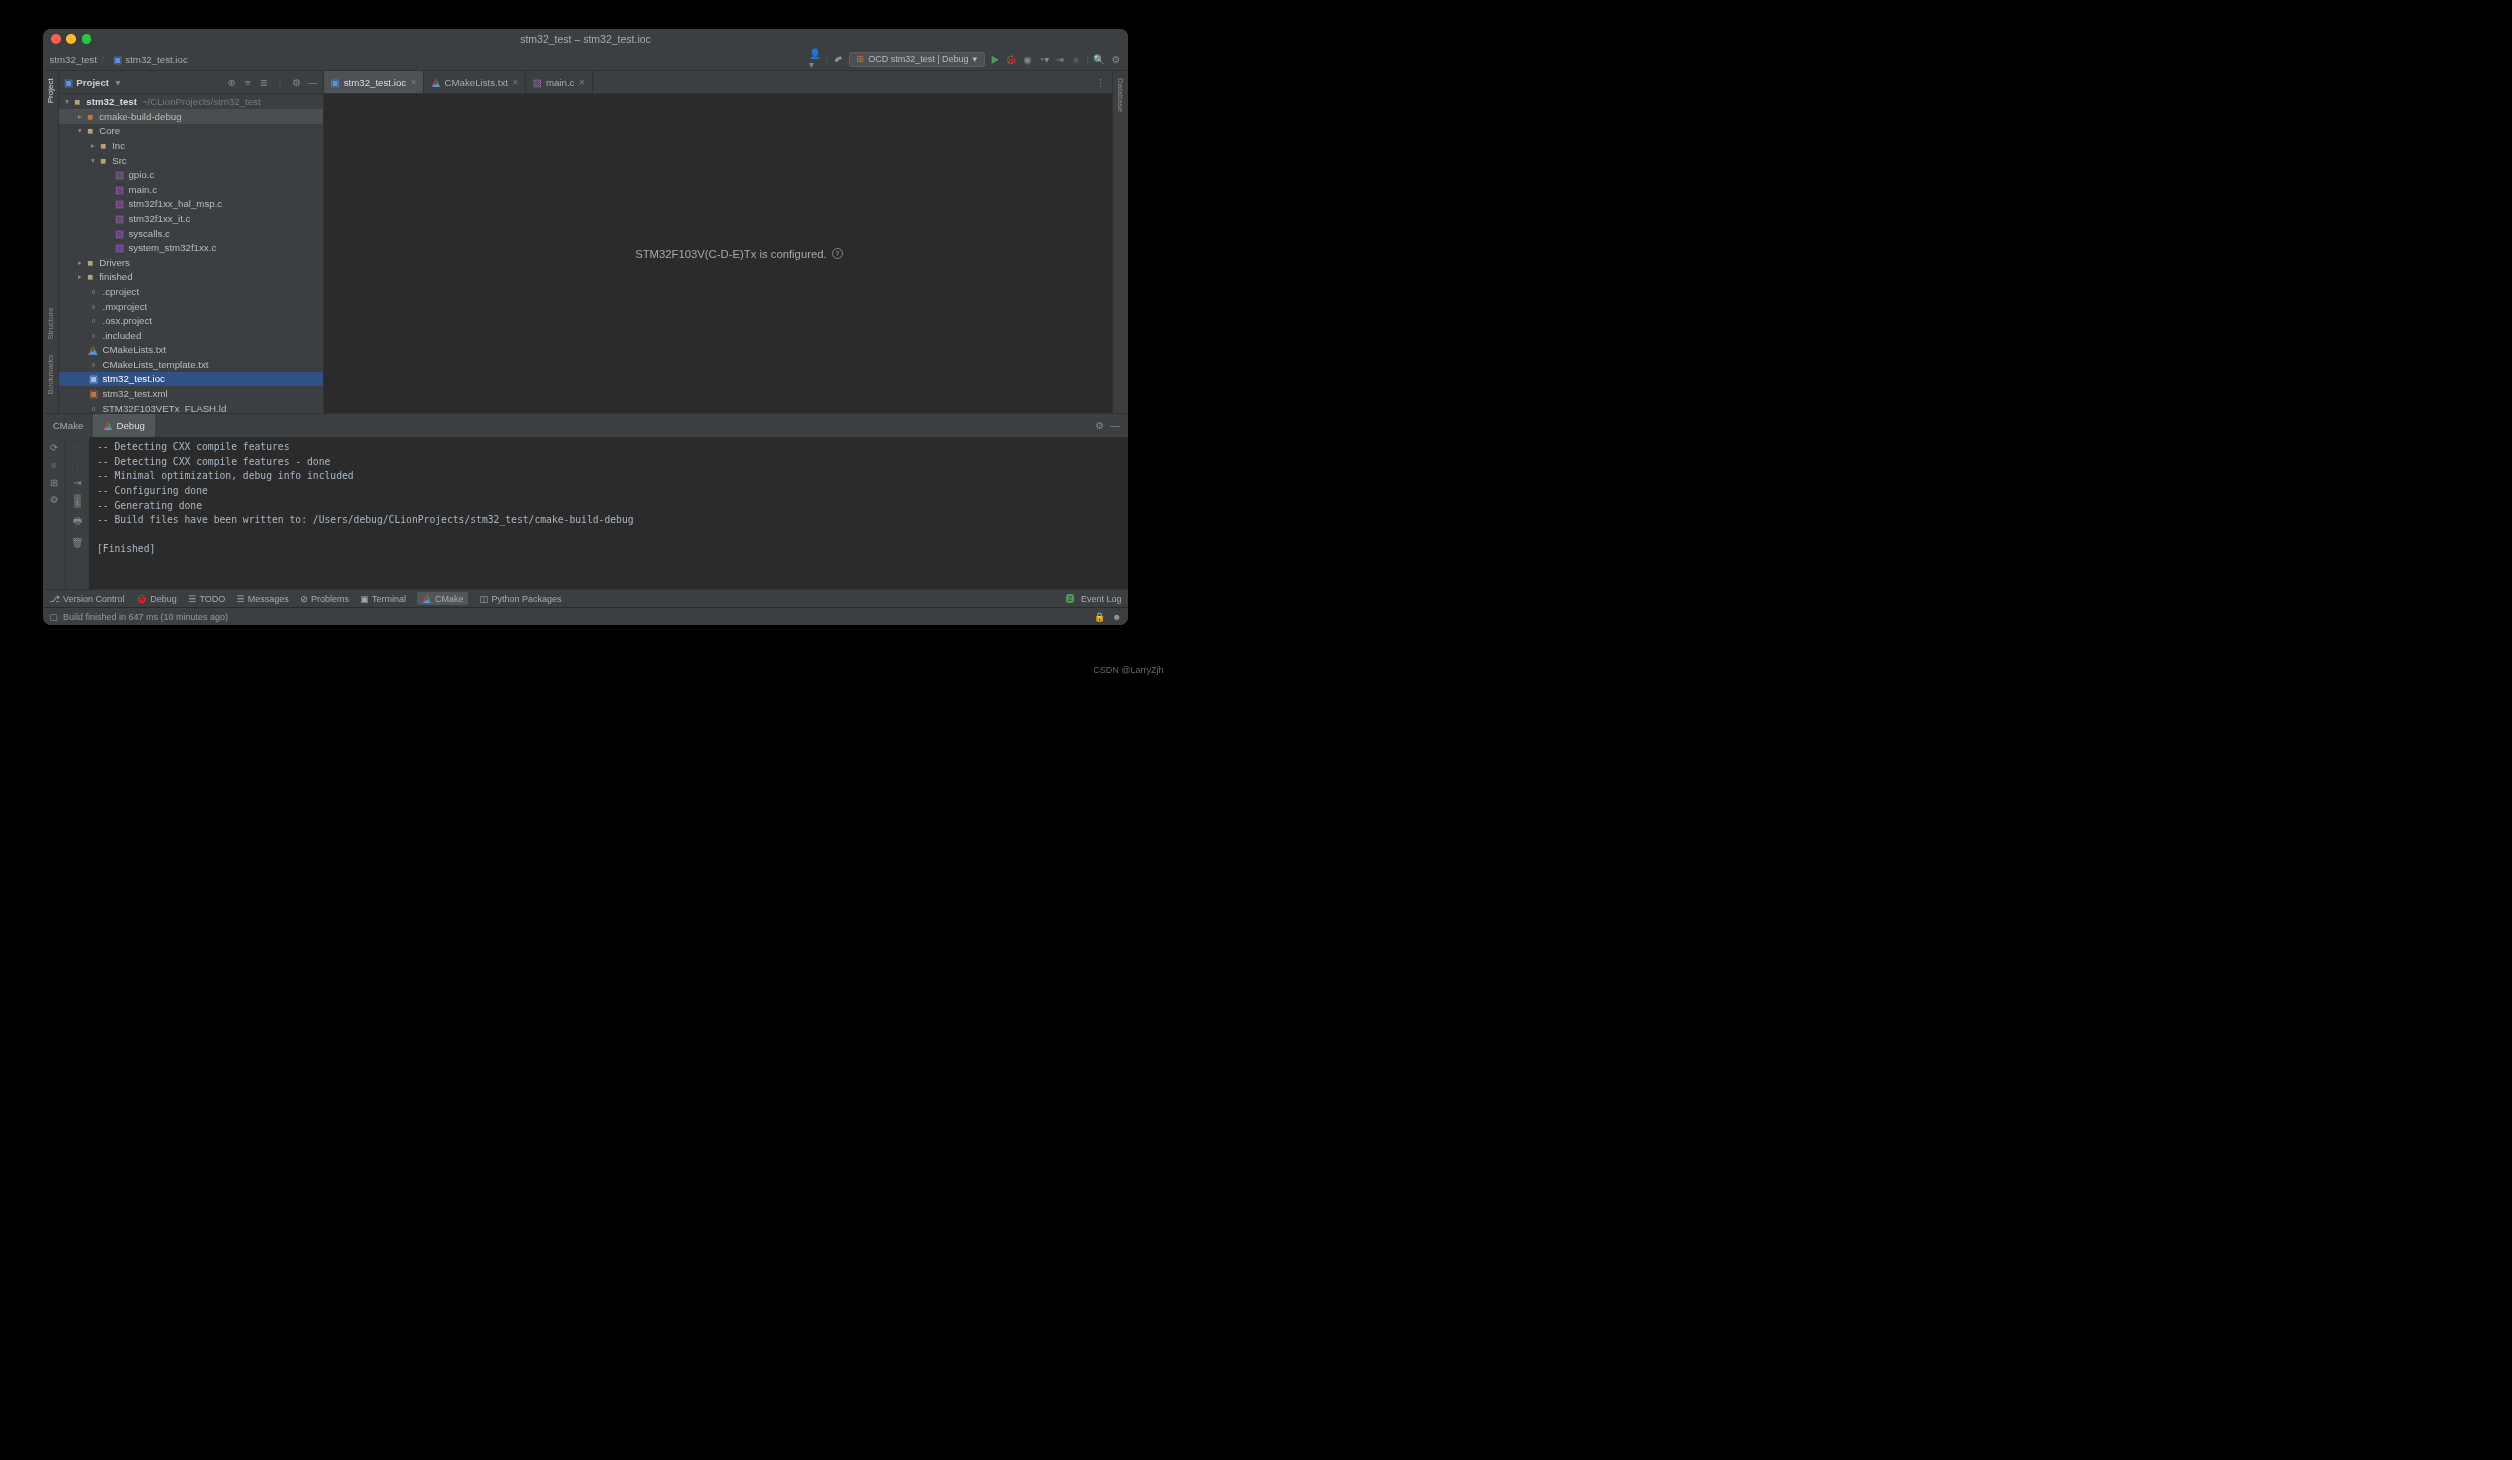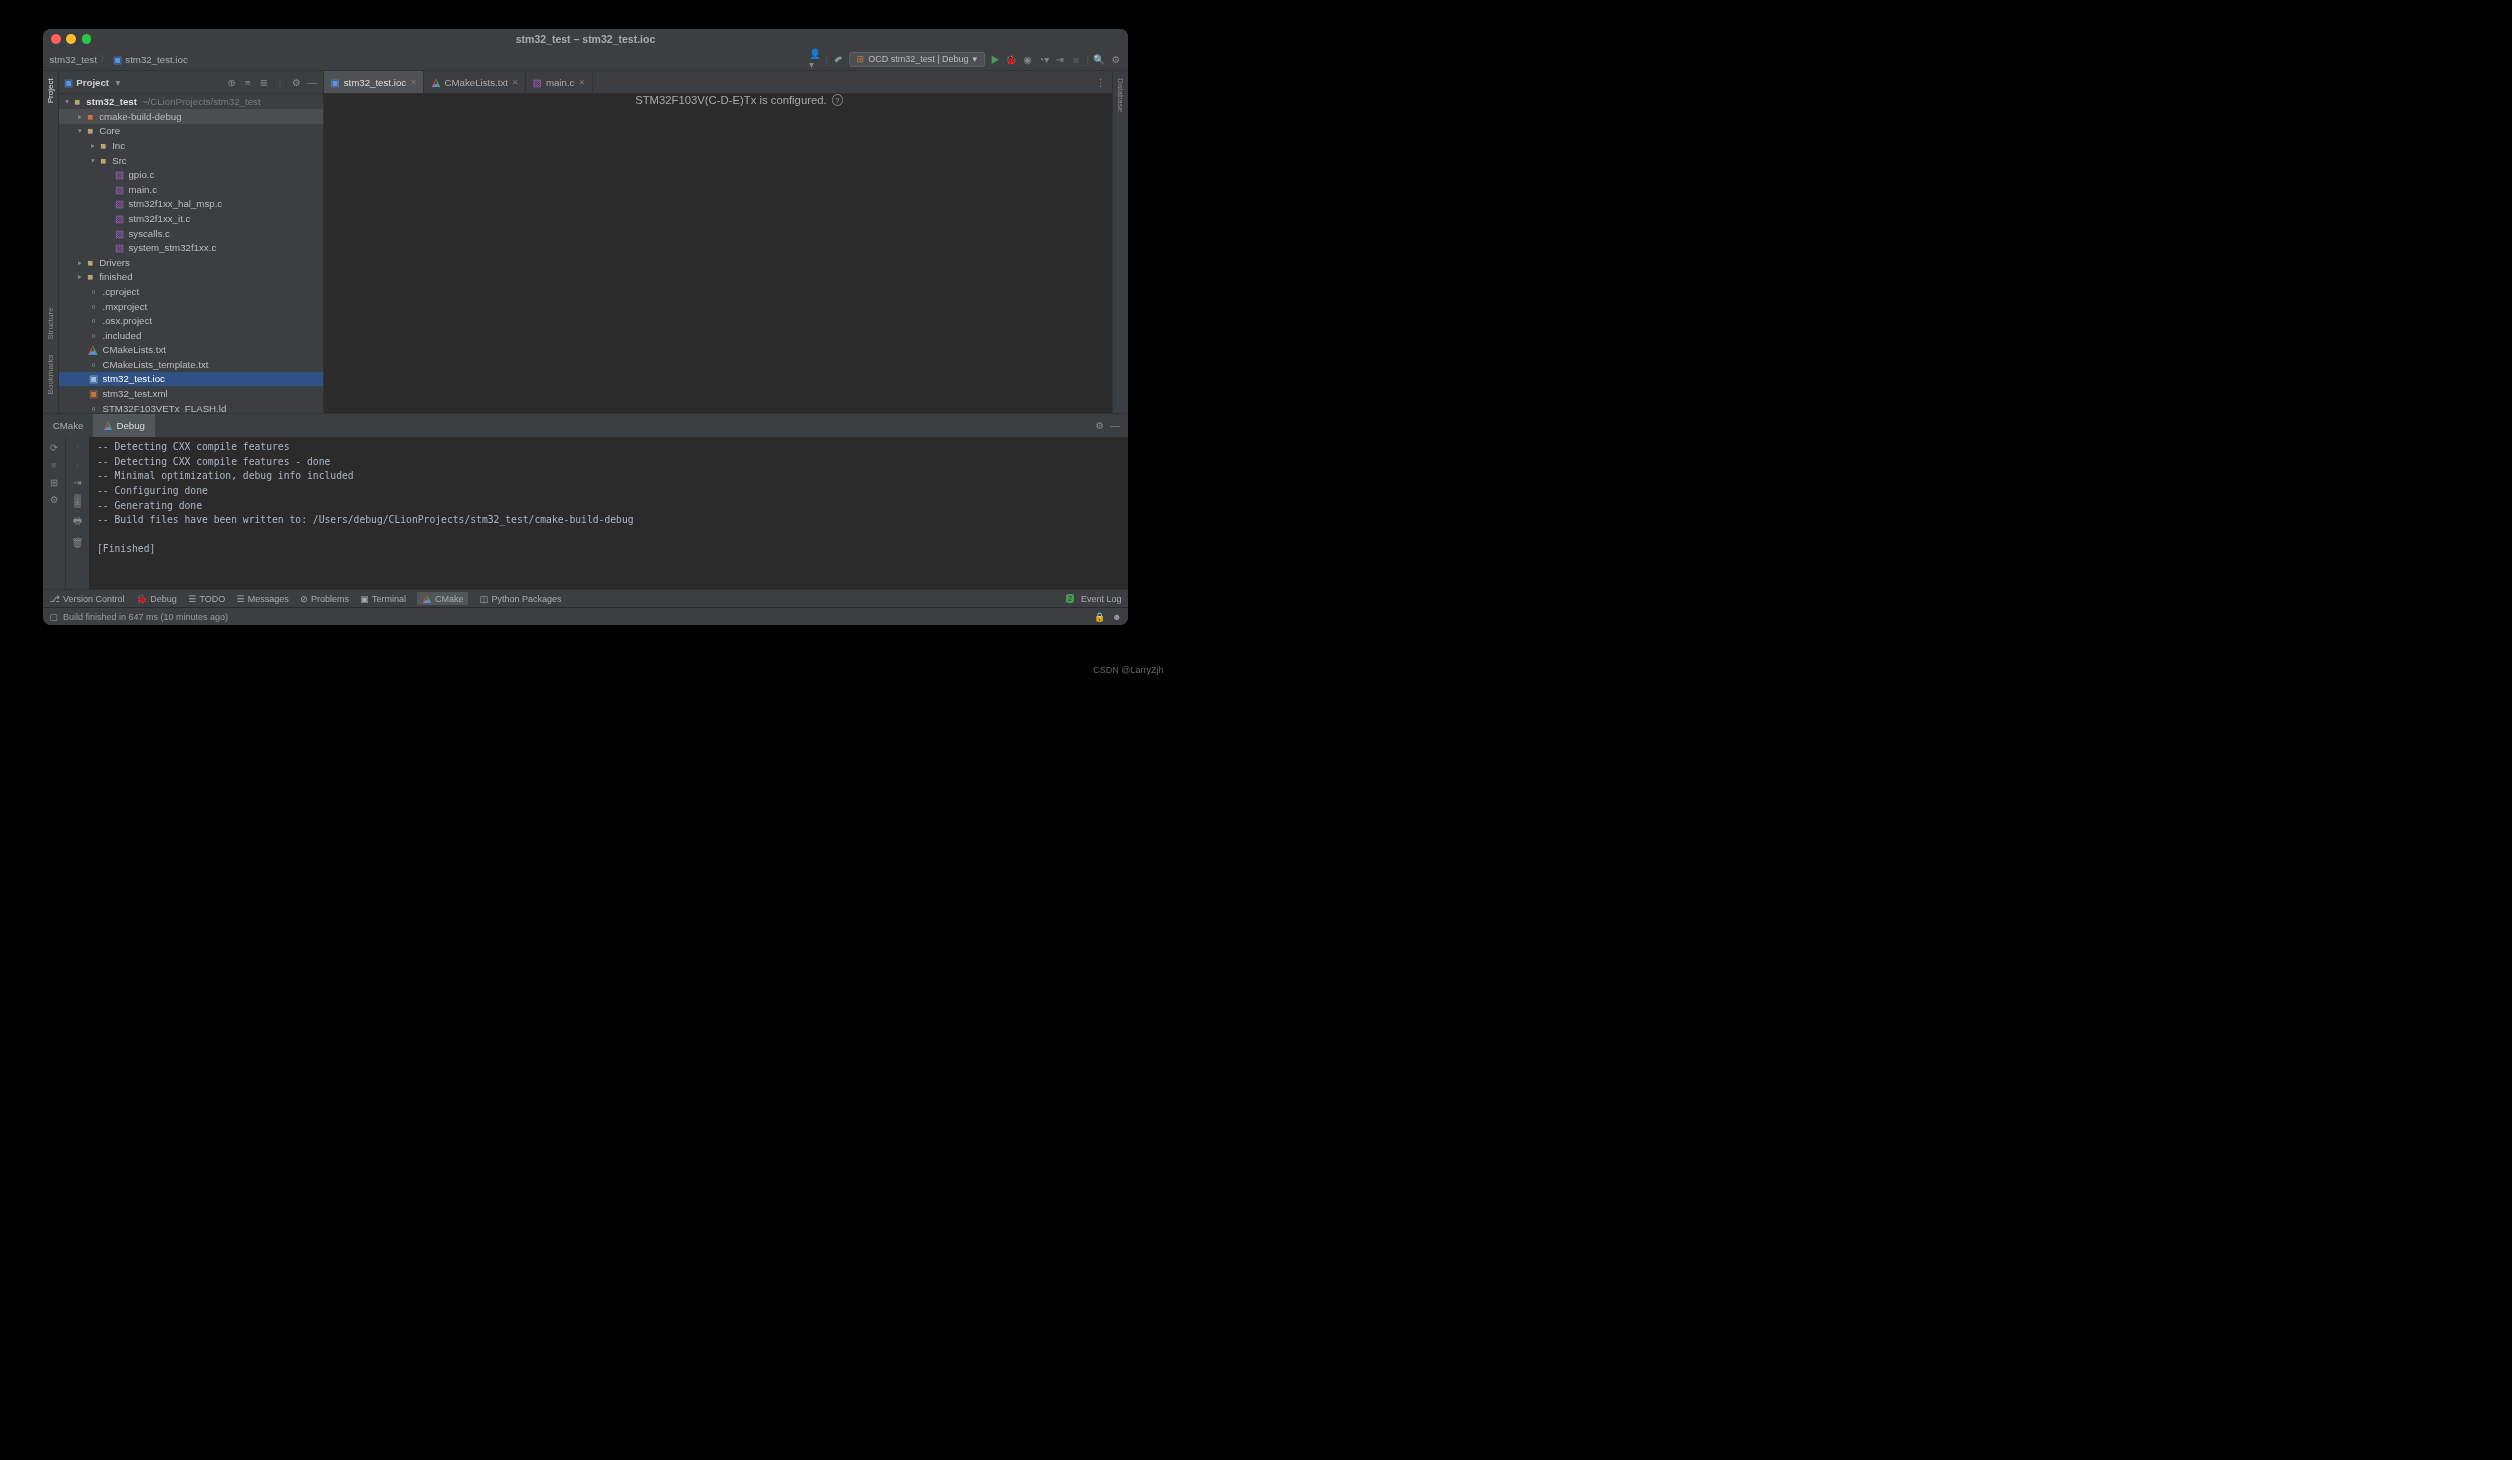--- a/index.html
+++ b/index.html
@@ -2,21 +2,21 @@
 <html style="font-size:13px"><head>
 <meta charset="utf-8">
 <style>
 * { margin:0; padding:0; box-sizing:border-box; font-family:-apple-system,BlinkMacSystemFont,"Segoe UI",sans-serif; }
 body { background:#000; width:1170px; height:680px; position:relative; }
 .window { position:absolute; top:29px; left:43px; width:1085px; height:596px; background:#3c3f41; border-radius:8px; overflow:hidden; display:flex; flex-direction:column; color:#bbb; font-size:9.7px; }
 .titlebar { height:19.4px; display:flex; align-items:center; padding:0 8px; background:#3c3f41; position:relative; }
 .traffic { display:flex; gap:5.7px; }
 .tl { width:9.7px; height:9.7px; border-radius:50%; }
 .tl.r{background:#ff5f57}.tl.y{background:#febc2e}.tl.g{background:#28c840}
-.title { position:absolute; left:50%; transform:translateX(-50%); color:#aaa; font-size:10.5px;font-weight:bold; }
+.title { position:absolute; left:50%; transform:translateX(-50%); color:#aaa; font-size:10.5px; }
 .navbar { height:23px; display:flex; align-items:center; padding:0 6.5px; border-bottom:0.8px solid #323232; }
 .crumb { display:flex; align-items:center; gap:3.2px; color:#aaa; }
 .crumb .sep{color:#666}
 .nav-right { margin-left:auto; display:flex; align-items:center; gap:4.9px; }
 .runcfg { display:flex; align-items:center; gap:4px; background:#4c5052; border:0.8px solid #5e6060; border-radius:2.4px; padding:1.6px 6.5px; font-size:9px; }
 .ico { width:11.3px; height:11.3px; display:inline-flex; align-items:center; justify-content:center; font-size:9.7px; color:#888; }
 .ico.play{color:#499c54}.ico.bug{color:#499c54}.ico.hammer{color:#87939a}
 .body { flex:1; display:flex; min-height:0; }
 .leftstrip { width:16px; background:#3c3f41; border-right:0.8px solid #323232; display:flex; flex-direction:column; align-items:center; padding-top:3.2px; gap:8px; }
 .vtext { writing-mode:vertical-rl; transform:rotate(180deg); font-size:8px; color:#888; cursor:pointer; padding:3.2px 0; }
@@ -35,21 +35,21 @@
 .row.sel { background:#2f5185; color:#fff; }
 .row.hover { background:#4b4d4f; }
 .row .dim{color:#787878}
 .folder{color:#b5a56f}.folder.orange{color:#c97340}
 .editor { flex:1; display:flex; flex-direction:column; background:#2b2b2b; }
 .tabs { height:23px; display:flex; background:#3c3f41; border-bottom:0.8px solid #323232; align-items:stretch; }
 .tab { display:flex; align-items:center; padding:0 6.5px; gap:4px; font-size:9.7px; color:#aaa; cursor:pointer; border-right:0.8px solid #323232; }
 .tab.active { background:#4e5254; color:#ddd; }
 .tab .x{color:#777; font-size:8px;}
 .tabs .menu{margin-left:auto; display:flex; align-items:center; padding:0 6.5px; color:#888;}
-.edbody { flex:1; display:flex; justify-content:center; color:#a9a9a9; font-size:11.3px; gap:4.9px;margin-left:42px; }
+.edbody { flex:1; display:flex; align-items:center; justify-content:center; color:#a9a9a9; font-size:11.3px; gap:4.9px;margin-left:42px; }
 .edbody .q{width:11.3px;height:11.3px;border:0.8px solid #888;border-radius:50%;display:inline-flex;align-items:center;justify-content:center;font-size:7.3px;}
 .bottom { height:176px; display:flex; flex-direction:column; border-top:0.8px solid #323232; }
 .btabs { height:23px; display:flex; align-items:stretch; background:#3c3f41; }
 .btab { display:flex; align-items:center; padding:0 9.7px; gap:4px; color:#aaa; cursor:pointer; }
 .btab.active{background:#515658; color:#ddd;}
 .btabs .rbtns{margin-left:auto; display:flex; align-items:center; gap:6.5px; padding:0 8px; color:#888;}
 .bcontent { flex:1; display:flex; background:#2b2b2b; }
 .btoolbar { width:23px; display:flex; flex-direction:column; align-items:center; gap:6.5px; padding-top:4.9px; color:#888; border-right:0.8px solid #323232; background:#3c3f41;}
 .btoolbar2 { width:23px; display:flex; flex-direction:column; align-items:center; gap:6.5px; padding-top:4.9px; color:#888; background:#3c3f41;}
 .btoolbar span,.btoolbar2 span{cursor:pointer;font-size:9.7px;}

